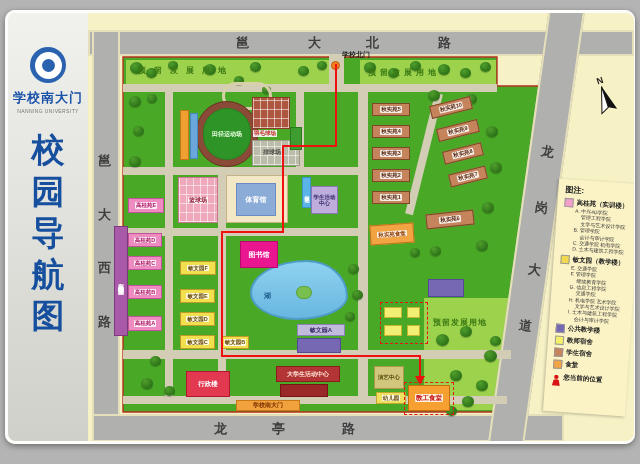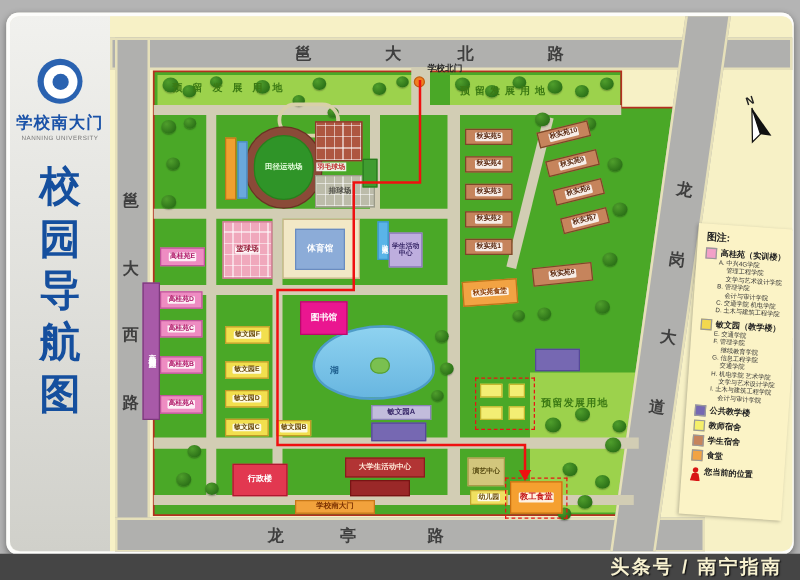--- a/index.html
+++ b/index.html
@@ -339,14 +339,13 @@
       </div>
 
       <svg class="compass" width="24" height="40" viewBox="0 0 24 40">
         <text x="9" y="9" font-size="9" font-weight="bold" fill="#222">N</text>
         <polygon points="12,12 12,34 4,38" fill="#fff" stroke="#111" stroke-width="1"></polygon>
         <polygon points="12,12 12,34 20,38" fill="#111"></polygon>
       </svg>
     </div>
   </div>
 
-  <div class="wm">头条号 / 南宁指南</div>
 </div>
 
 </body></html>

